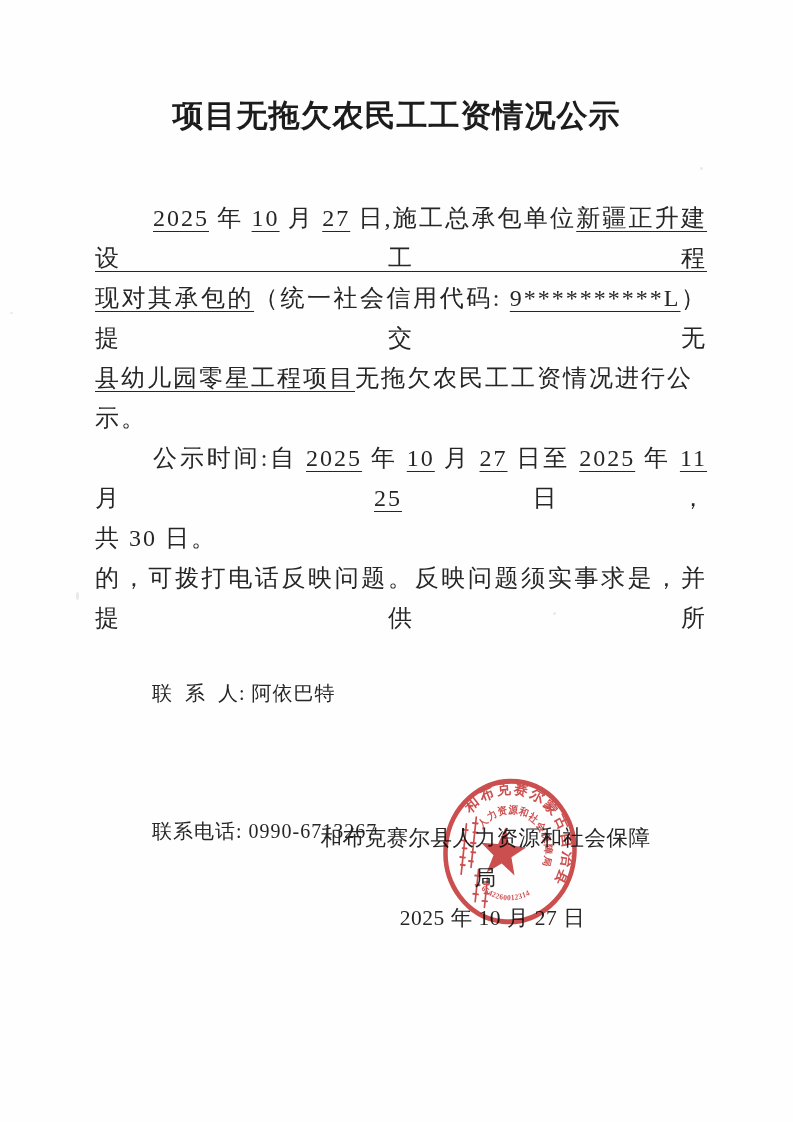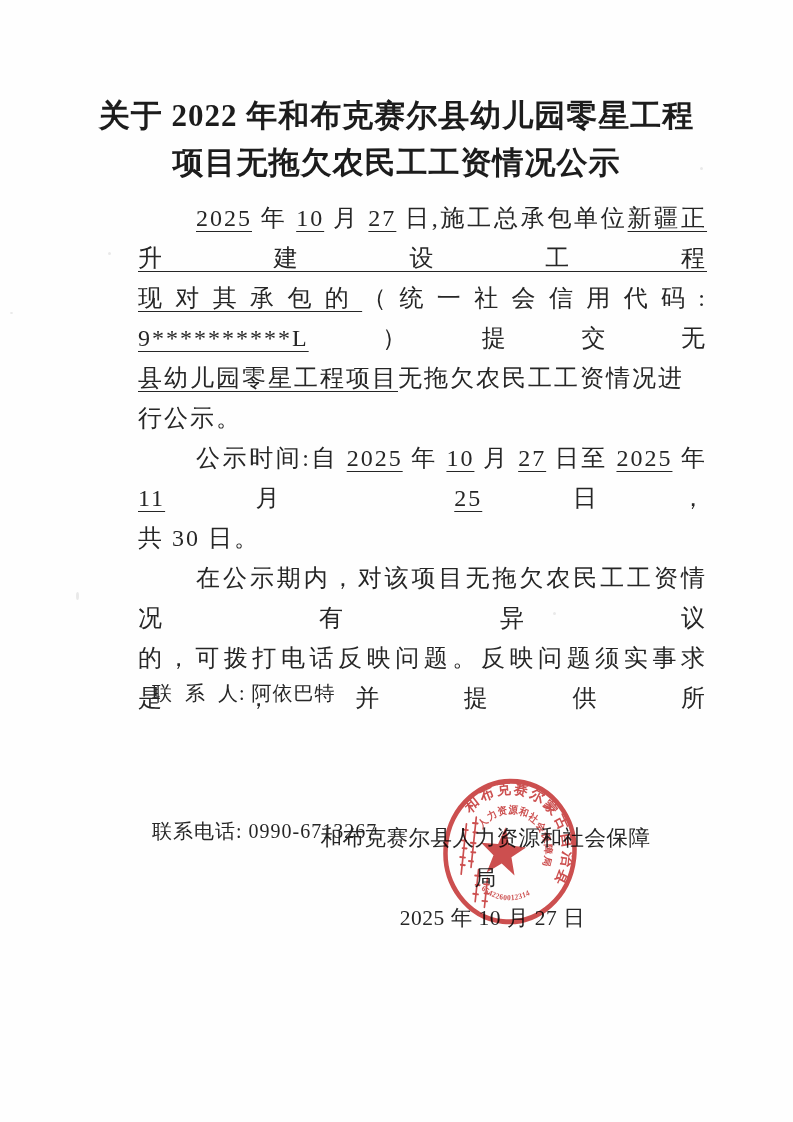--- a/index.html
+++ b/index.html
@@ -11,21 +11,21 @@
   }
   .title{
     position:absolute; top:92px; left:40px; right:40px;
     text-align:center; font-weight:bold; font-size:31px; line-height:47px;
     letter-spacing:1px; color:#1c1c1c;
   }
   .body-text{
     position:absolute; top:198px; left:95px; width:612px;
     font-size:24px; line-height:40px; letter-spacing:2px;
   }
-  .line{display:block; min-height:40px;margin-left:43px;}
+  .line{display:block; min-height:40px;}
   .line.fill{text-align:justify; text-align-last:justify;}
   .line.indent{text-indent:58px;}
   .u{text-decoration:underline; text-underline-offset:5px; text-decoration-thickness:1.3px;text-align:right;}
   .contact{
     position:absolute; left:152px; top:578px;
     font-size:20px; line-height:46px; letter-spacing:1px; white-space:pre-wrap;
   }
   .signature{
     position:absolute; left:313px; top:818px; width:345px;
     text-align:center; font-size:21.5px; line-height:40px; letter-spacing:0.5px;
@@ -41,31 +41,29 @@
   }
   .seal text{fill:currentColor; font-family:"Liberation Serif","DejaVu Serif",serif; font-weight:bold;}
   .speck{position:absolute; background:#8a8a8a; opacity:0.18; border-radius:50%;}
 </style>
 </head>
 <body>
 
 <div class="page">
 
   <div class="title">
-    <div>关于 2022 年和布克赛尔县幼儿园零星工程</div>
     <div>项目无拖欠农民工工资情况公示</div>
   </div>
 
   <div class="body-text">
       <div class="line indent fill"><span class="u">2025</span><span> 年 </span><span class="u">10</span><span> 月 </span><span class="u">27</span><span> 日,施工总承包单位</span><span class="u">新疆正升建设工程</span></div>
       <div class="line fill"><span class="u">现对其承包的</span><span>（统一社会信用代码: </span><span class="u">9**********L</span><span>）提交无</span></div>
       <div class="line"><span class="u">县幼儿园零星工程项目</span><span>无拖欠农民工工资情况进行公示。</span></div>
       <div class="line indent fill"><span>公示时间:自 </span><span class="u">2025</span><span> 年 </span><span class="u">10</span><span> 月 </span><span class="u">27</span><span> 日至 </span><span class="u">2025</span><span> 年 </span><span class="u">11</span><span> 月 </span><span class="u">25</span><span> 日，</span></div>
       <div class="line"><span>共 30 日。</span></div>
-      <div class="line indent fill"><span>在公示期内，对该项目无拖欠农民工工资情况有异议</span></div>
       <div class="line fill"><span>的，可拨打电话反映问题。反映问题须实事求是，并提供所</span></div>
     </div>
 
   <div class="contact">
     <div>联  系  人: 阿依巴特</div>
     <div>联系电话: 0990-6713267</div>
   </div>
 
   <div class="signature">
     <div>和布克赛尔县人力资源和社会保障局</div>

